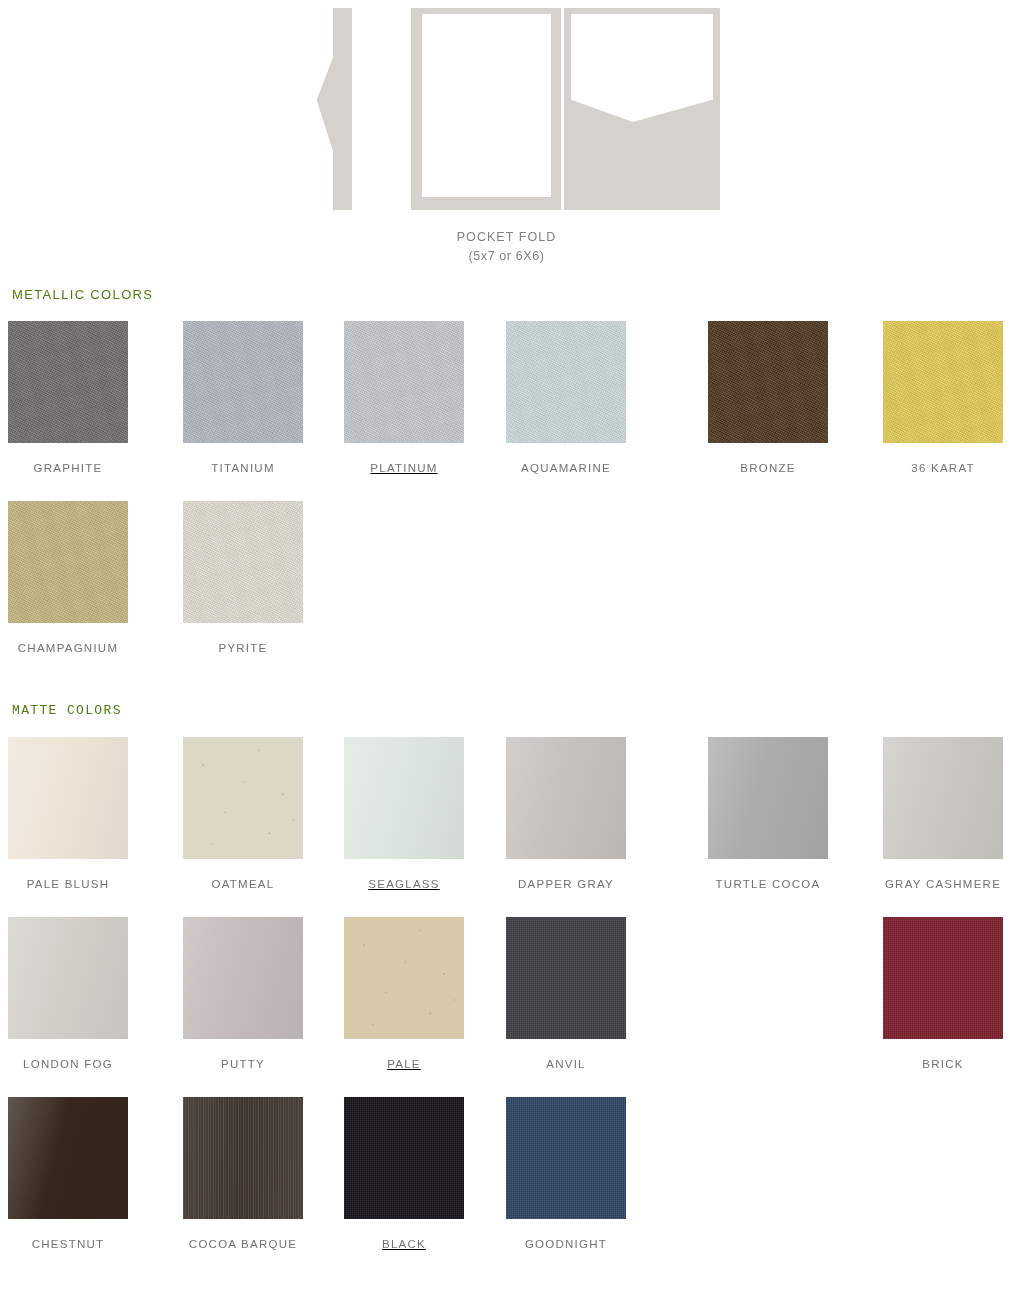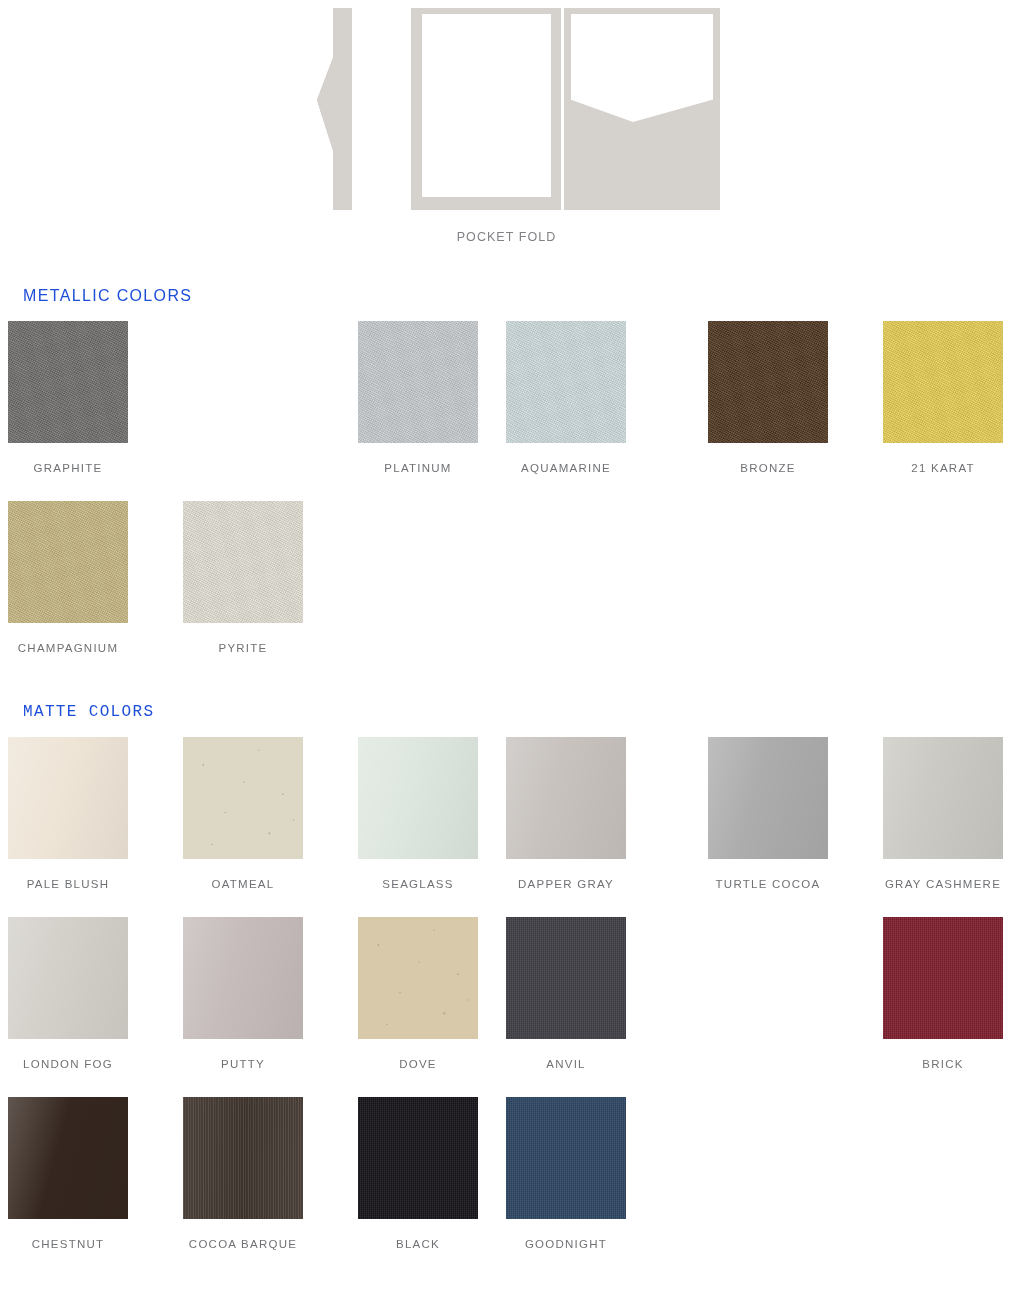--- a/index.html
+++ b/index.html
@@ -21,41 +21,41 @@
     text-align:center;
     color:#808285;
     font-size:12.5px;
     letter-spacing:1.05px;
     line-height:19px;
   }
   .caption .sub { letter-spacing:0.6px; }
 
   
   .section-header {
-    position:absolute; left:23px;
-    color:#1d4ed8;
-    font-size:16px;
+    position:absolute; left:12px;
+    color:#4d7c0f;
+    font-size:13px;
     letter-spacing:1.35px;
     white-space:nowrap;
   }
   #hdr-metallic { top:287px; }
   #hdr-matte    { top:703px;font-family:Liberation Mono, monospace; }
 
   
   .grid { position:absolute; left:0; width:1013px; }
   #grid-metallic { top:321px; }
   #grid-matte    { top:737px; }
 
   .row { position:relative; height:180px;padding-left:40px; }
   .cell {
     position:absolute; top:0; width:120px;
   }
   .cell.c0 { left:8px; }
   .cell.c1 { left:183px; }
-  .cell.c2 { left:358px; }
+  .cell.c2 { left:344px;text-decoration:underline; }
   .cell.c3 { left:506px; }
   .cell.c4 { left:708px; }
   .cell.c5 { left:883px; }
 
   .swatch {
     width:120px; height:122px;
     position:relative;
     overflow:hidden;
   }
   .swatch .base { position:absolute; inset:0; }
@@ -124,32 +124,40 @@
       <rect x="422" y="14" width="129" height="183" fill="#ffffff"></rect>
 
       <rect x="564" y="8" width="156" height="202" fill="#d5d1cd"></rect>
       <rect x="571" y="14" width="142" height="110" fill="#ffffff"></rect>
       <polygon points="569,99 633,122 715,99 715,210 569,210" fill="#d5d1cd"></polygon>
     </svg>
   </div>
 
   <div class="caption">
     <div>POCKET FOLD</div>
+    <div class="sub">(5x7 or 6X6)</div>
   </div>
 
   <div class="section-header" id="hdr-metallic">METALLIC COLORS</div>
   <div class="grid" id="grid-metallic">
       <div class="row">
         <div class="cell c0">
           <div class="swatch">
             <div class="base" style="background: rgb(110, 108, 107);"></div>
             <div class="tex tex-metallic"></div>
           </div>
           <div class="swatch-label">GRAPHITE</div>
         </div>
+        <div class="cell c1">
+          <div class="swatch">
+            <div class="base" style="background: rgb(178, 183, 192);"></div>
+            <div class="tex tex-metallic"></div>
+          </div>
+          <div class="swatch-label">TITANIUM</div>
+        </div>
         <div class="cell c2">
           <div class="swatch">
             <div class="base" style="background: rgb(196, 200, 204);"></div>
             <div class="tex tex-metallic"></div>
           </div>
           <div class="swatch-label">PLATINUM</div>
         </div>
         <div class="cell c3">
           <div class="swatch">
             <div class="base" style="background: rgb(204, 216, 218);"></div>
@@ -162,21 +170,21 @@
             <div class="base" style="background: rgb(77, 53, 32);"></div>
             <div class="tex tex-metallic"></div>
           </div>
           <div class="swatch-label">BRONZE</div>
         </div>
         <div class="cell c5">
           <div class="swatch">
             <div class="base" style="background: rgb(226, 202, 82);"></div>
             <div class="tex tex-metallic"></div>
           </div>
-          <div class="swatch-label">21 KARAT</div>
+          <div class="swatch-label">36 KARAT</div>
         </div>
       </div>
       <div class="row">
         <div class="cell c0">
           <div class="swatch">
             <div class="base" style="background: rgb(196, 180, 127);"></div>
             <div class="tex tex-metallic"></div>
           </div>
           <div class="swatch-label">CHAMPAGNIUM</div>
         </div>
@@ -249,21 +257,21 @@
             <div class="base" style="background: rgb(197, 188, 187);"></div>
             <div class="tex tex-sheen"></div>
           </div>
           <div class="swatch-label">PUTTY</div>
         </div>
         <div class="cell c2">
           <div class="swatch">
             <div class="base" style="background: rgb(217, 201, 171);"></div>
             <div class="tex tex-speckle"></div>
           </div>
-          <div class="swatch-label">DOVE</div>
+          <div class="swatch-label">PALE</div>
         </div>
         <div class="cell c3">
           <div class="swatch">
             <div class="base" style="background: rgb(65, 63, 71);"></div>
             <div class="tex tex-linen"></div>
           </div>
           <div class="swatch-label">ANVIL</div>
         </div>
         <div class="cell c5">
           <div class="swatch">

